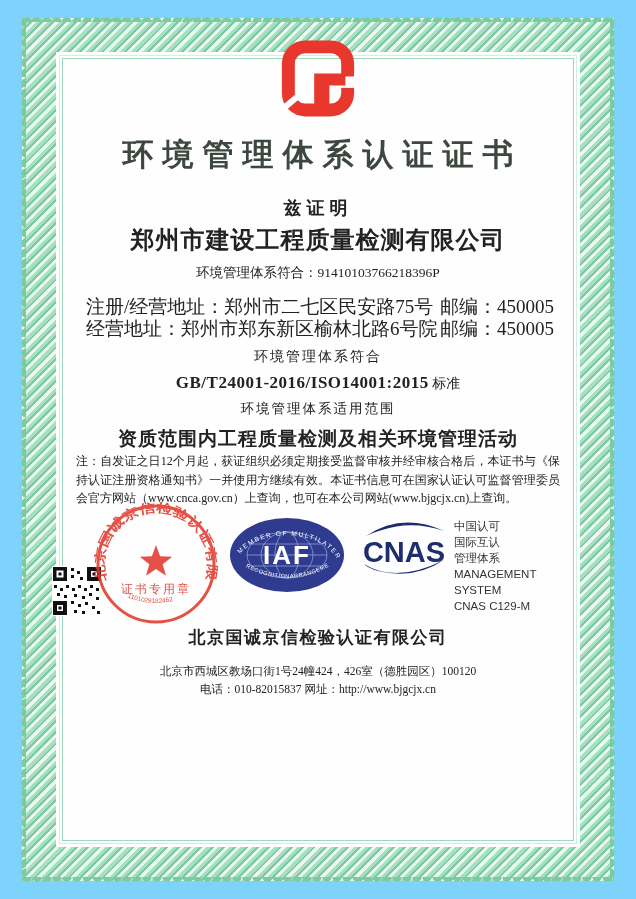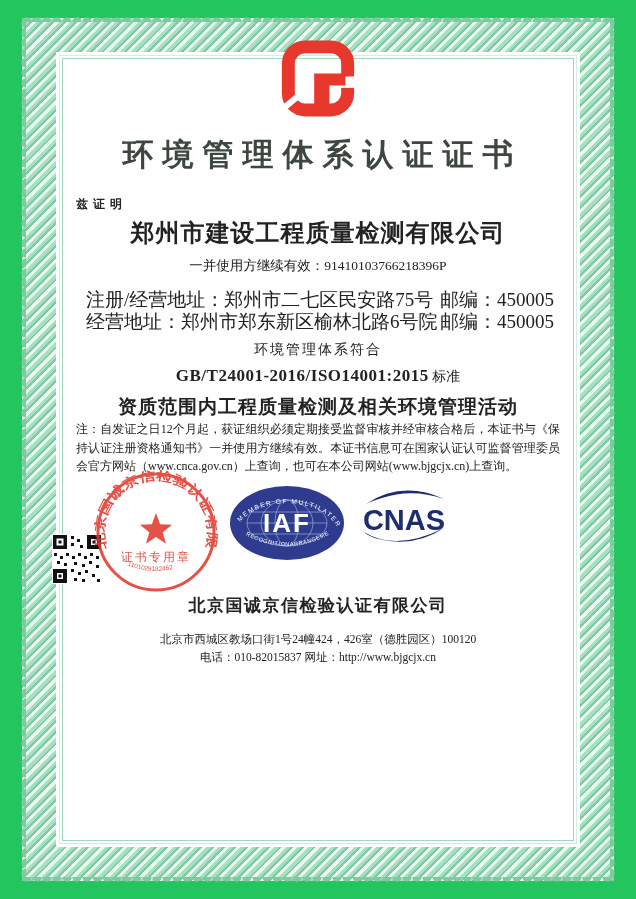--- a/index.html
+++ b/index.html
@@ -1,16 +1,16 @@
 <!DOCTYPE html>
 <html><head>
 <meta charset="utf-8">
 <style>
   html,body { margin:0; padding:0; background:#fff; }
-  .page { position:relative; width:636px; height:899px; background:#22c55e; overflow:hidden;
+  .page { position:relative; width:636px; height:899px; background:#7dd3fc; overflow:hidden;
           font-family:"Liberation Serif", serif; color:#222; }
   
   .border-band { position:absolute; top:18px; left:22px; right:22px; bottom:18px;
     background: repeating-linear-gradient(135deg,#7ccb9e 0 2px,#e9f8f0 2px 5px,#a6dfc1 5px 8px); }
   .border-hole { position:absolute; top:52px; left:56px; right:56px; bottom:52px; background:#fdfefd; }
   .inner-line { position:absolute; top:58px; bottom:58px; left:62px; right:62px;
     border:1px solid #9ed9bb; outline:1px solid #d2efe1; outline-offset:2px; pointer-events:none; }
   .sc { position:absolute; pointer-events:none; }
   .sc-top { top:12px; left:22px; right:22px; height:10px;
     background-image:radial-gradient(circle 5px at 5px 10px,#7ccb9e 4.2px,rgba(0,0,0,0) 5px); background-size:10px 10px; background-repeat:repeat-x; }
@@ -19,21 +19,21 @@
   .sc-left { left:16px; top:18px; bottom:18px; width:10px;
     background-image:radial-gradient(circle 5px at 10px 5px,#7ccb9e 4.2px,rgba(0,0,0,0) 5px); background-size:10px 10px; background-repeat:repeat-y; }
   .sc-right { right:16px; top:18px; bottom:18px; width:10px;
     background-image:radial-gradient(circle 5px at 0px 5px,#7ccb9e 4.2px,rgba(0,0,0,0) 5px); background-size:10px 10px; background-repeat:repeat-y; }
 
   .content { position:absolute; left:76px; right:76px; top:38px; }
   .logo-wrap { text-align:center; }
   .cert-title { margin-top:12px; text-align:center; font-family:"Liberation Sans",sans-serif;
     font-size:31px; font-weight:bold; letter-spacing:9px; text-indent:9px; color:#3d463f; }
   .reg-row { margin-top:8px; text-align:right; font-size:12.5px; padding-right:2px; color:#222; }
-  .certify { margin-top:20px; font-size:12px; font-weight:bold; letter-spacing:5px; }
+  .certify { margin-top:20px; text-align:center; font-size:18px; font-weight:bold; letter-spacing:5px; }
   .company { margin-top:4px; text-align:center; font-size:24px; font-weight:bold; letter-spacing:1px; }
   .credit { margin-top:8px; text-align:center; font-size:13.5px; }
   .addr-block { margin-top:14px; font-size:19px; padding:0 6px 0 10px;text-align:center; }
   .addr-row { display:flex; justify-content:space-between; line-height:22px; }
   .std-block { margin-top:8px; text-align:center; }
   .std-l1 { font-size:14px; letter-spacing:2px; }
   .std-code-row { margin-top:7px; font-size:14px; }
   .std-code { font-weight:bold; font-size:17px; letter-spacing:0.5px; }
   .std-l3 { margin-top:7px; font-size:13.5px; letter-spacing:2px; }
   .std-scope { margin-top:8px; font-size:19px; font-weight:bold; letter-spacing:1px; }
@@ -76,38 +76,39 @@
         <rect x="-8" y="78" width="44" height="8" fill="#fdfefd" transform="rotate(-40 14 82)"></rect>
         <path d="M45 44 H86 V60 H65 V85 H45 Z" fill="#e8372c"></path>
       </svg>
     </div>
 
     <div class="cert-title">环境管理体系认证证书</div>
 
 
     <div class="certify">兹证明</div>
     <div class="company">郑州市建设工程质量检测有限公司</div>
-    <div class="credit">一并使用方继续有效：91410103766218396P</div>
+    <div class="credit">环境管理体系符合：91410103766218396P</div>
 
     <div class="addr-block">
       <div class="addr-row">
         <span><span>注册/经营地址：</span><span>郑州市二七区民安路75号</span></span>
         <span><span>邮编：</span><span>450005</span></span>
       </div>
       <div class="addr-row">
         <span><span>经营地址：</span><span>郑州市郑东新区榆林北路6号院</span></span>
         <span><span>邮编：</span><span>450005</span></span>
       </div>
     </div>
 
     <div class="std-block">
       <div class="std-l1">环境管理体系符合</div>
       <div class="std-code-row">
         <span class="std-code">GB/T24001-2016/ISO14001:2015</span><span> 标准</span>
       </div>
+      <div class="std-l3">环境管理体系适用范围</div>
       <div class="std-scope">资质范围内工程质量检测及相关环境管理活动</div>
     </div>
 
 
     <div class="note">注：自发证之日12个月起，获证组织必须定期接受监督审核并经审核合格后，本证书与《保持认证注册资格通知书》一并使用方继续有效。本证书信息可在国家认证认可监督管理委员会官方网站（www.cnca.gov.cn）上查询，也可在本公司网站(www.bjgcjx.cn)上查询。</div>
 
 
     <div class="seals-row">
       <svg class="qr" width="50" height="50" viewBox="0 0 50 50">
         <rect width="50" height="50" fill="#fff"></rect>
@@ -189,20 +190,27 @@
           <textPath href="#iafBot" startOffset="2">RECOGNITIONARRANGEMENT</textPath>
         </text>
       </svg>
 
       <svg class="cnas" width="100" height="62" viewBox="0 0 100 62">
         <path d="M12 18 Q48 -6 90 13 Q58 2 28 12 Q18 15 12 18 Z" fill="#1d2d6e"></path>
         <path d="M10 46 Q42 66 90 42 Q60 62 24 53 Q14 50 10 46 Z" fill="#1d2d6e"></path>
         <text x="50" y="44" font-size="29" font-weight="bold" fill="#1d2d6e" text-anchor="middle">CNAS</text>
       </svg>
 
+      <div class="accr">
+        <div>中国认可</div>
+        <div>国际互认</div>
+        <div>管理体系</div>
+        <div>MANAGEMENT SYSTEM</div>
+        <div>CNAS C129-M</div>
+      </div>
     </div>
 
     <div class="footer">
       <div class="footer-co">北京国诚京信检验认证有限公司</div>
       <div class="footer-addr">北京市西城区教场口街1号24幢424，426室（德胜园区）100120</div>
       <div class="footer-phone">电话：010-82015837  网址：http://www.bjgcjx.cn</div>
     </div>
 
   </div>
 </div>

